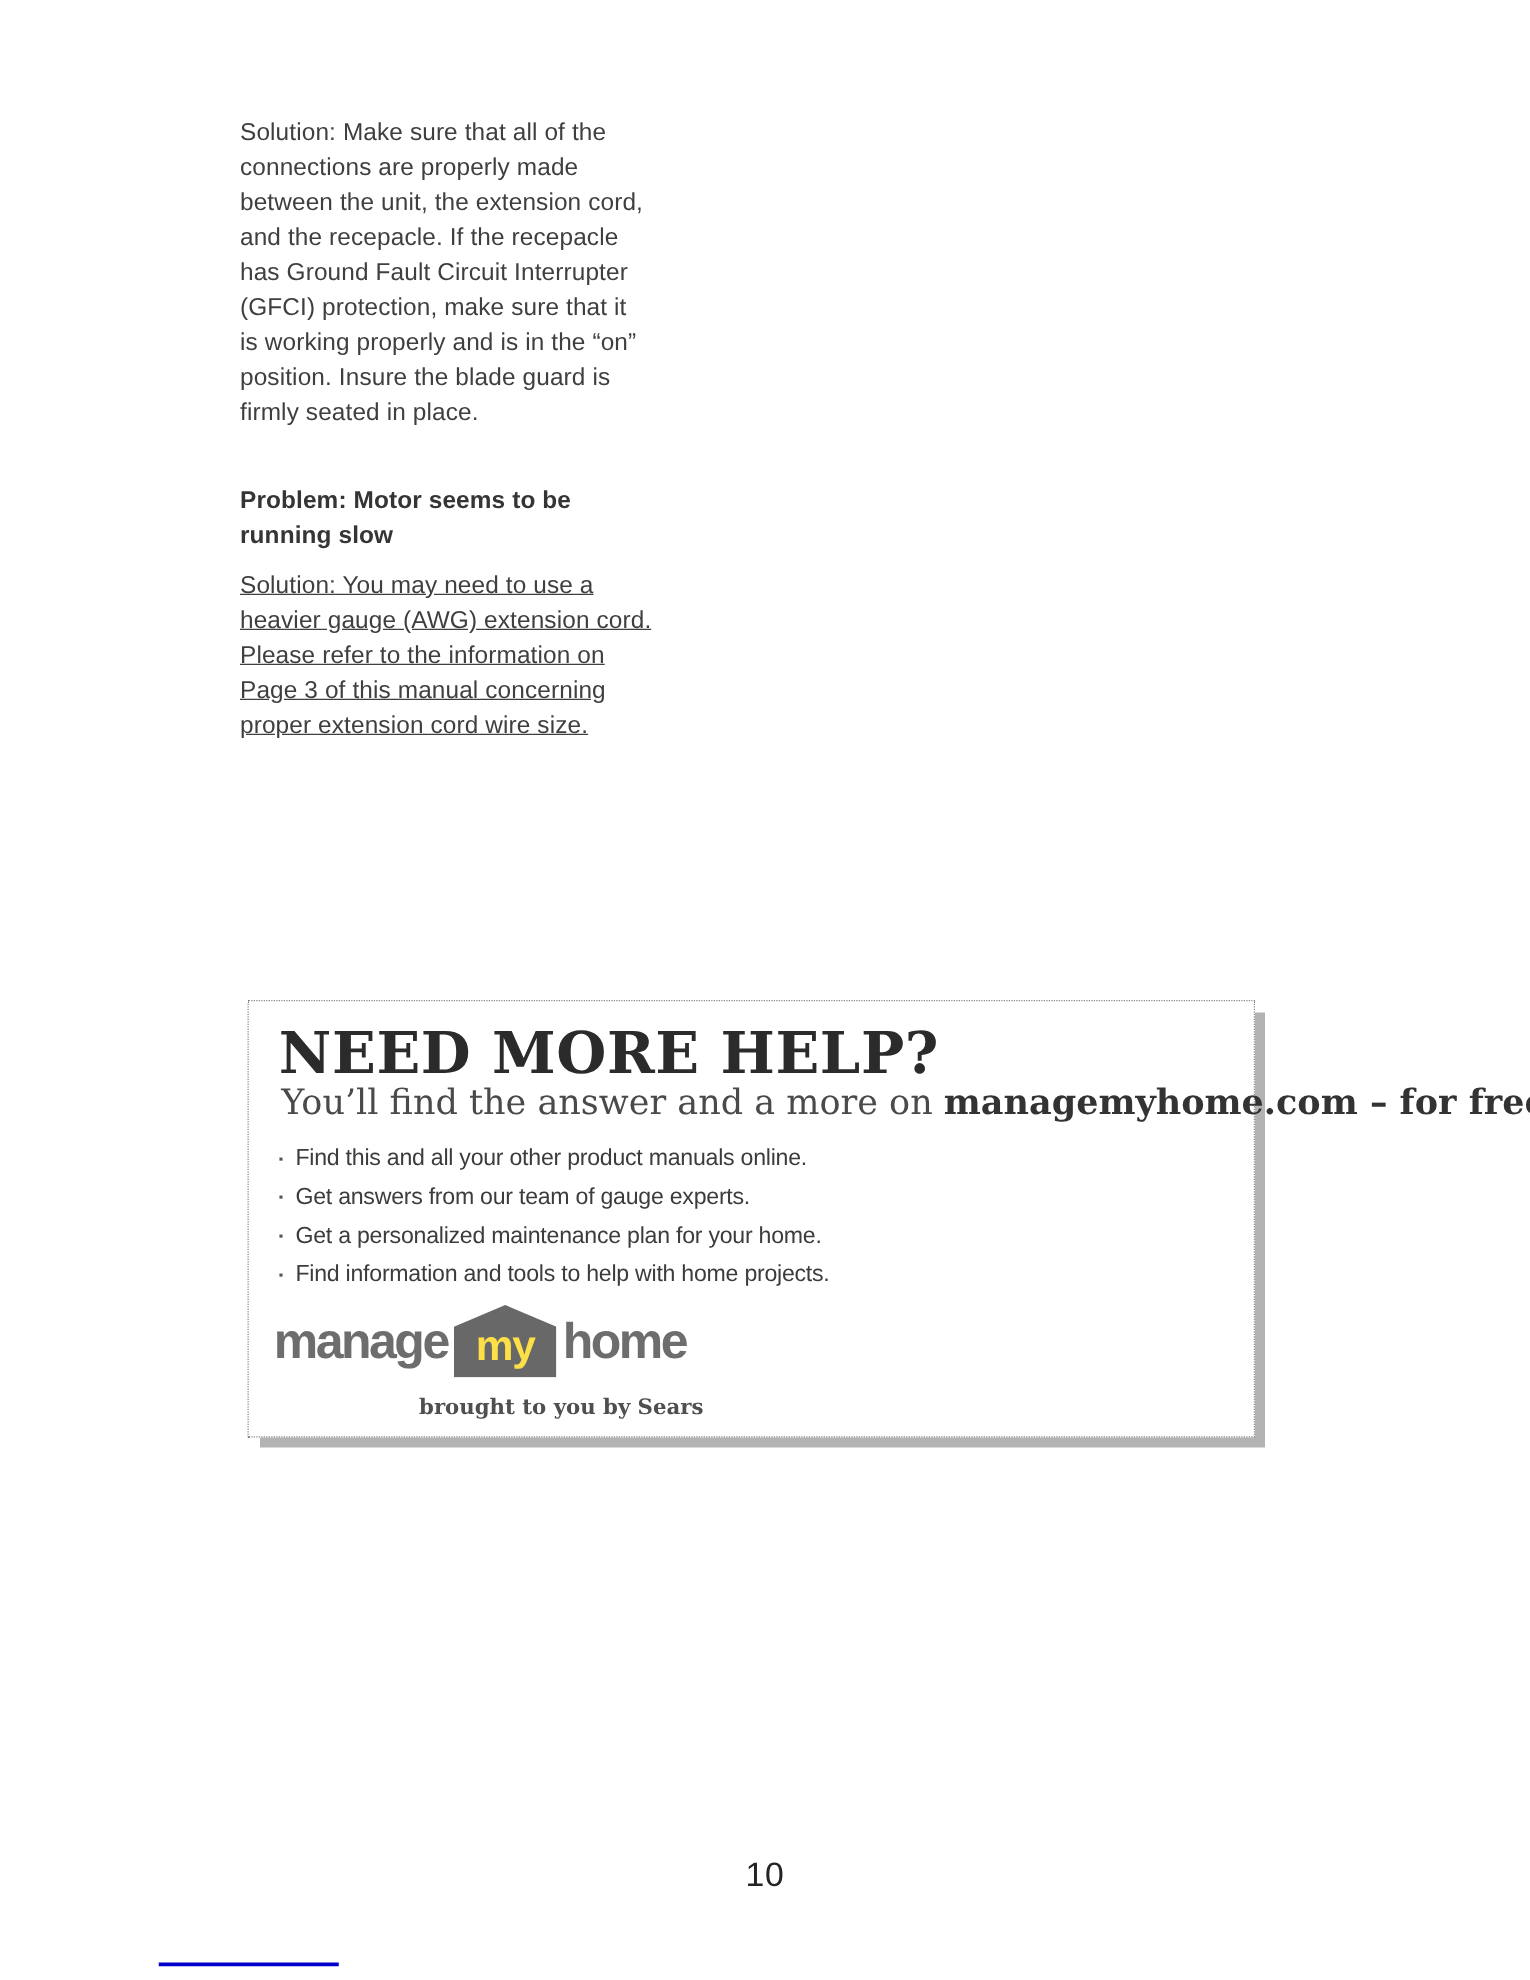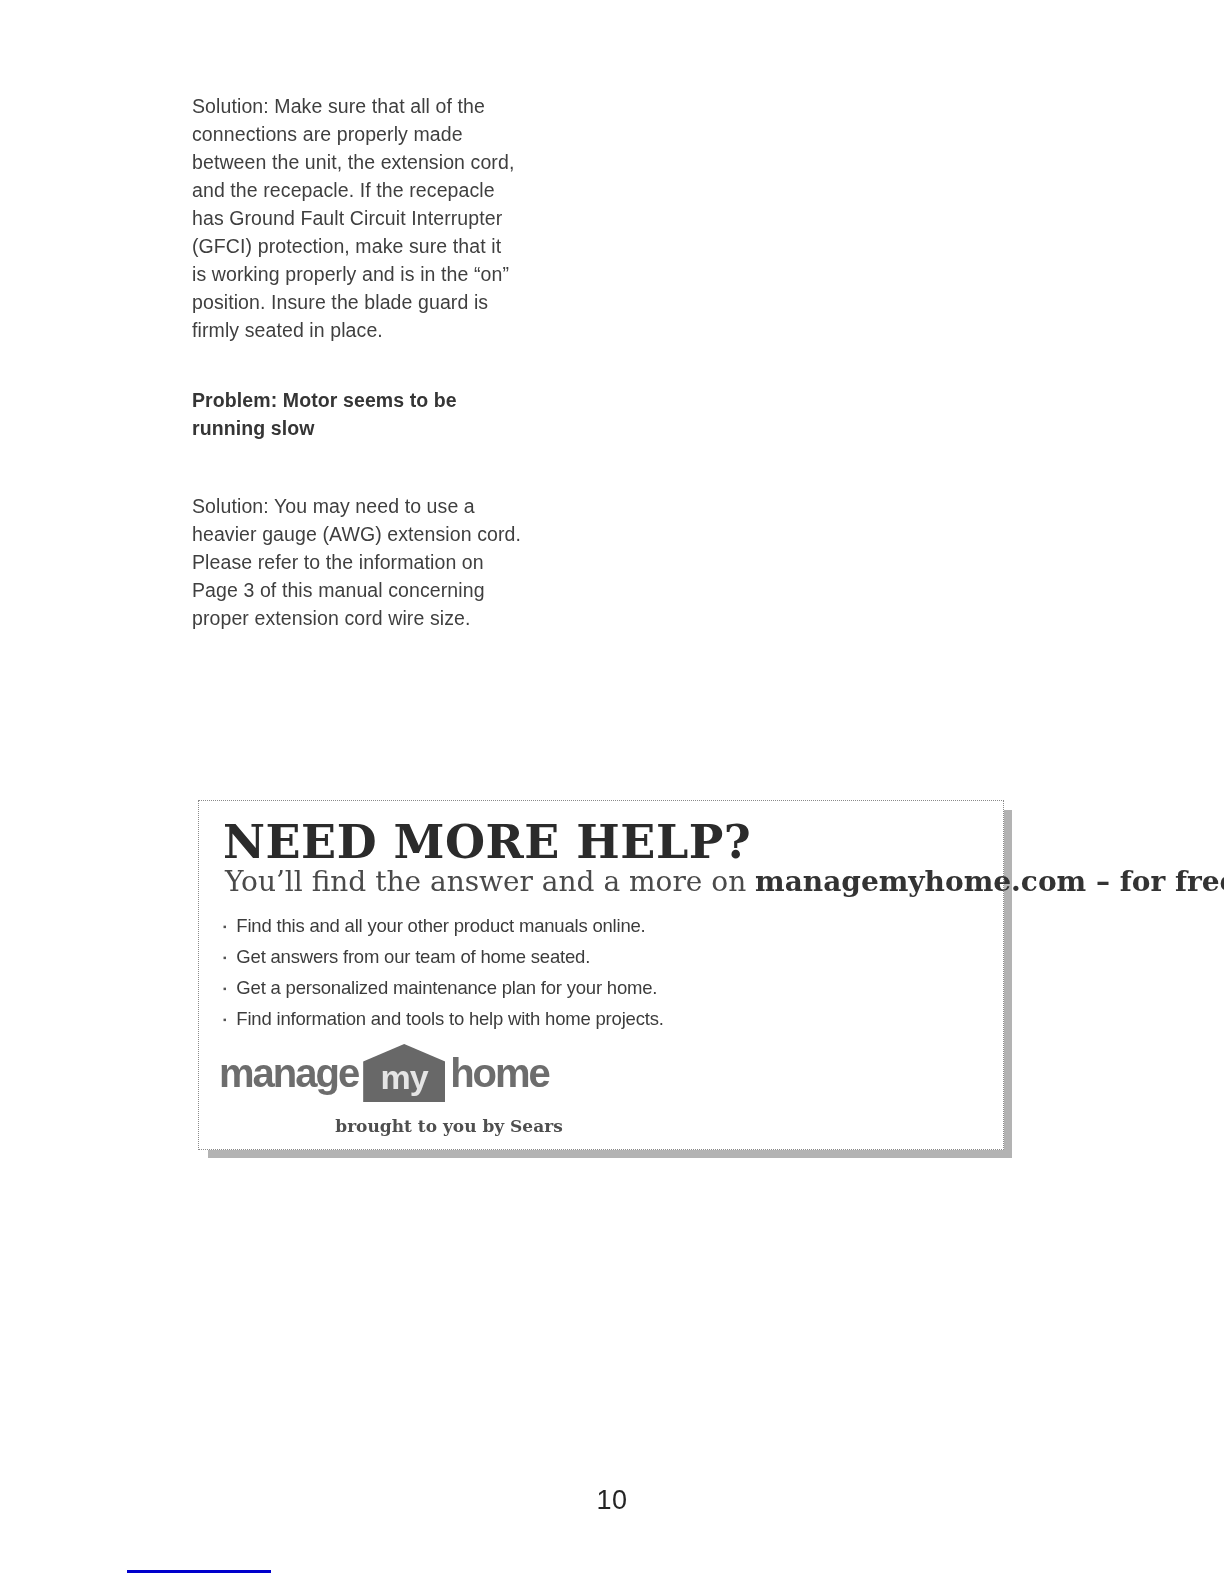--- a/index.html
+++ b/index.html
@@ -23,21 +23,21 @@
     color: #3f3f3f;
     white-space: pre-line;
     letter-spacing: 0.1px;
   }
   .para-solution1 { top: 92px; }
   .para-heading {
     top: 386px;
     font-weight: bold;
     color: #353535;
   }
-  .para-solution2 { top: 492px; }
+  .para-solution2 { top: 454px; text-decoration: underline; }
 
   
   .help-box {
     position: absolute;
     left: 198px;
     top: 800px;
     width: 806px;
     height: 350px;
     background: #ffffff;
     border: 1px dotted #8a8a8a;
@@ -111,21 +111,21 @@
     clip-path: polygon(50% 0%, 100% 30%, 100% 100%, 0% 100%, 0% 30%);
     display: flex;
     align-items: center;
     justify-content: center;
   }
   .logo-house span {
     font-family: "Liberation Sans", sans-serif;
     font-weight: bold;
     font-size: 34px;
     letter-spacing: -1px;
-    color: #e5e5e5;
+    color: #fde047;
     position: relative;
     top: 4px;
     text-align: center;
   }
   .help-tagline {
     position: absolute;
     left: 100px;
     top: 315px;
     width: 300px;
     text-align: center;
@@ -188,21 +188,21 @@
       <span>You’ll find the answer and a more on </span><span class="emph">managemyhome.com – for free!</span>
     </div>
 
     <div class="help-bullets">
       <div class="bullet-row">
         <span class="bullet-marker">▪</span>
         <span>Find this and all your other product manuals online.</span>
       </div>
       <div class="bullet-row">
         <span class="bullet-marker">▪</span>
-        <span>Get answers from our team of home seated.</span>
+        <span>Get answers from our team of gauge experts.</span>
       </div>
       <div class="bullet-row">
         <span class="bullet-marker">▪</span>
         <span>Get a personalized maintenance plan for your home.</span>
       </div>
       <div class="bullet-row">
         <span class="bullet-marker">▪</span>
         <span>Find information and tools to help with home projects.</span>
       </div>
     </div>

